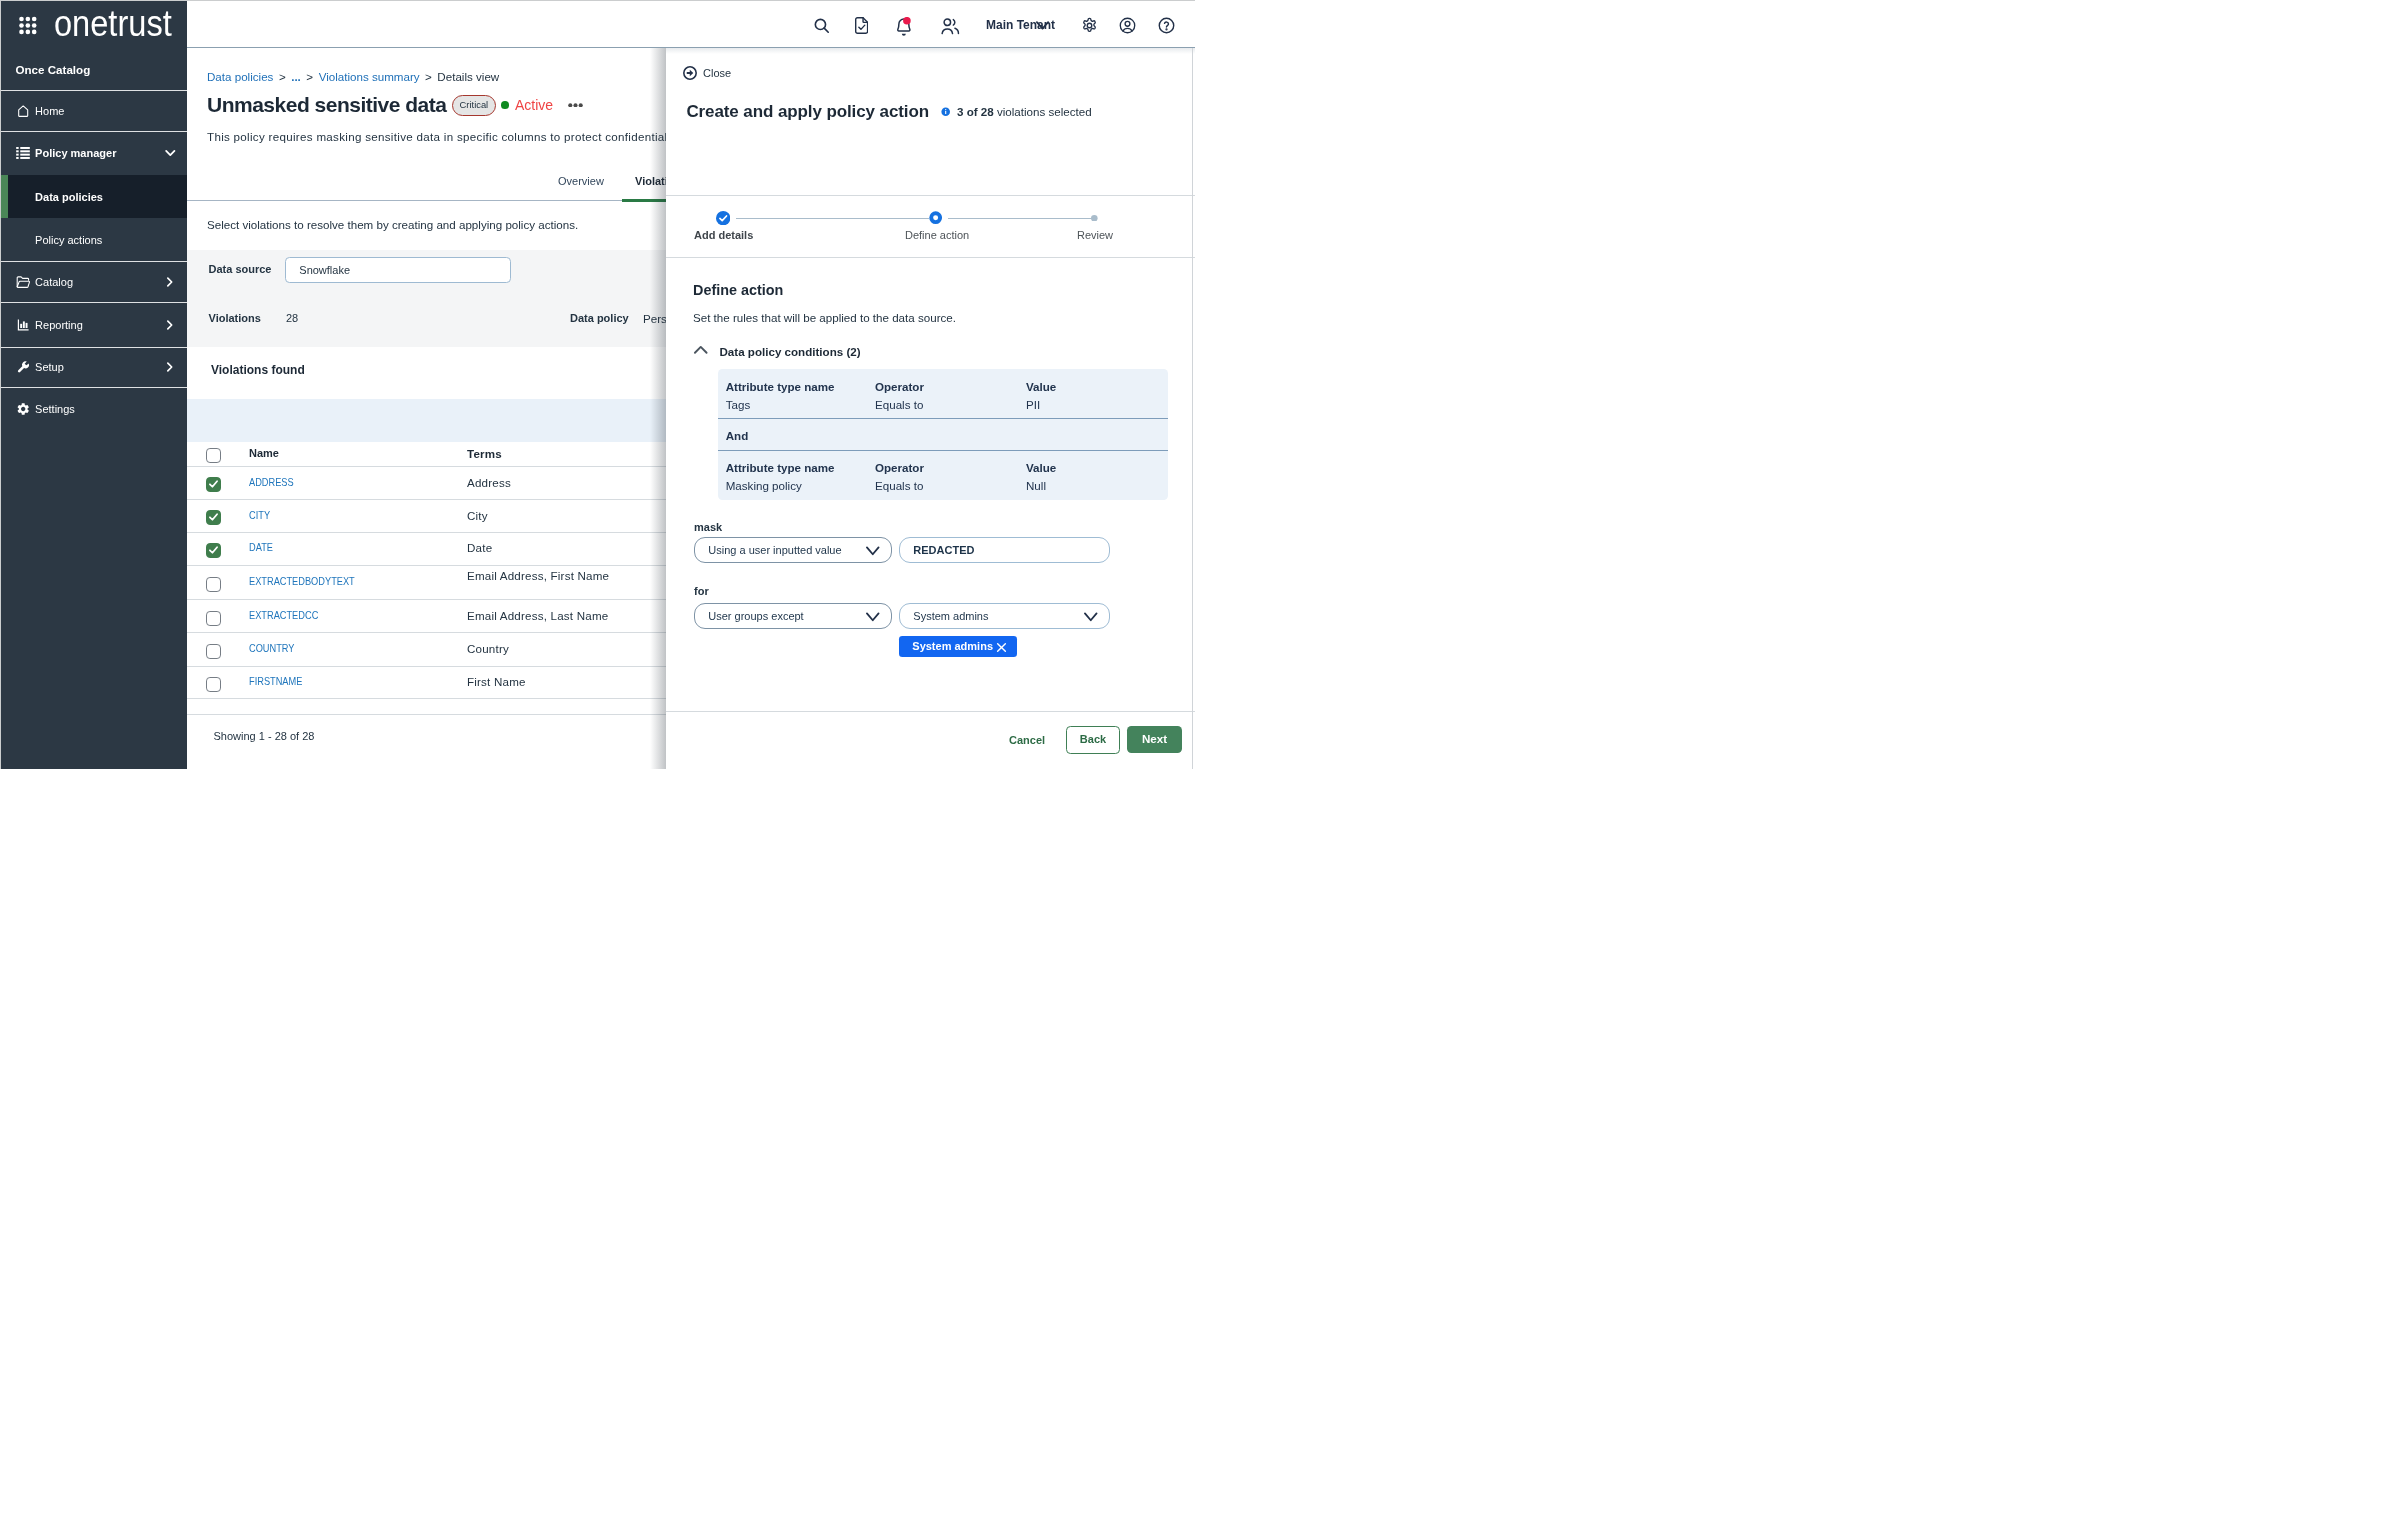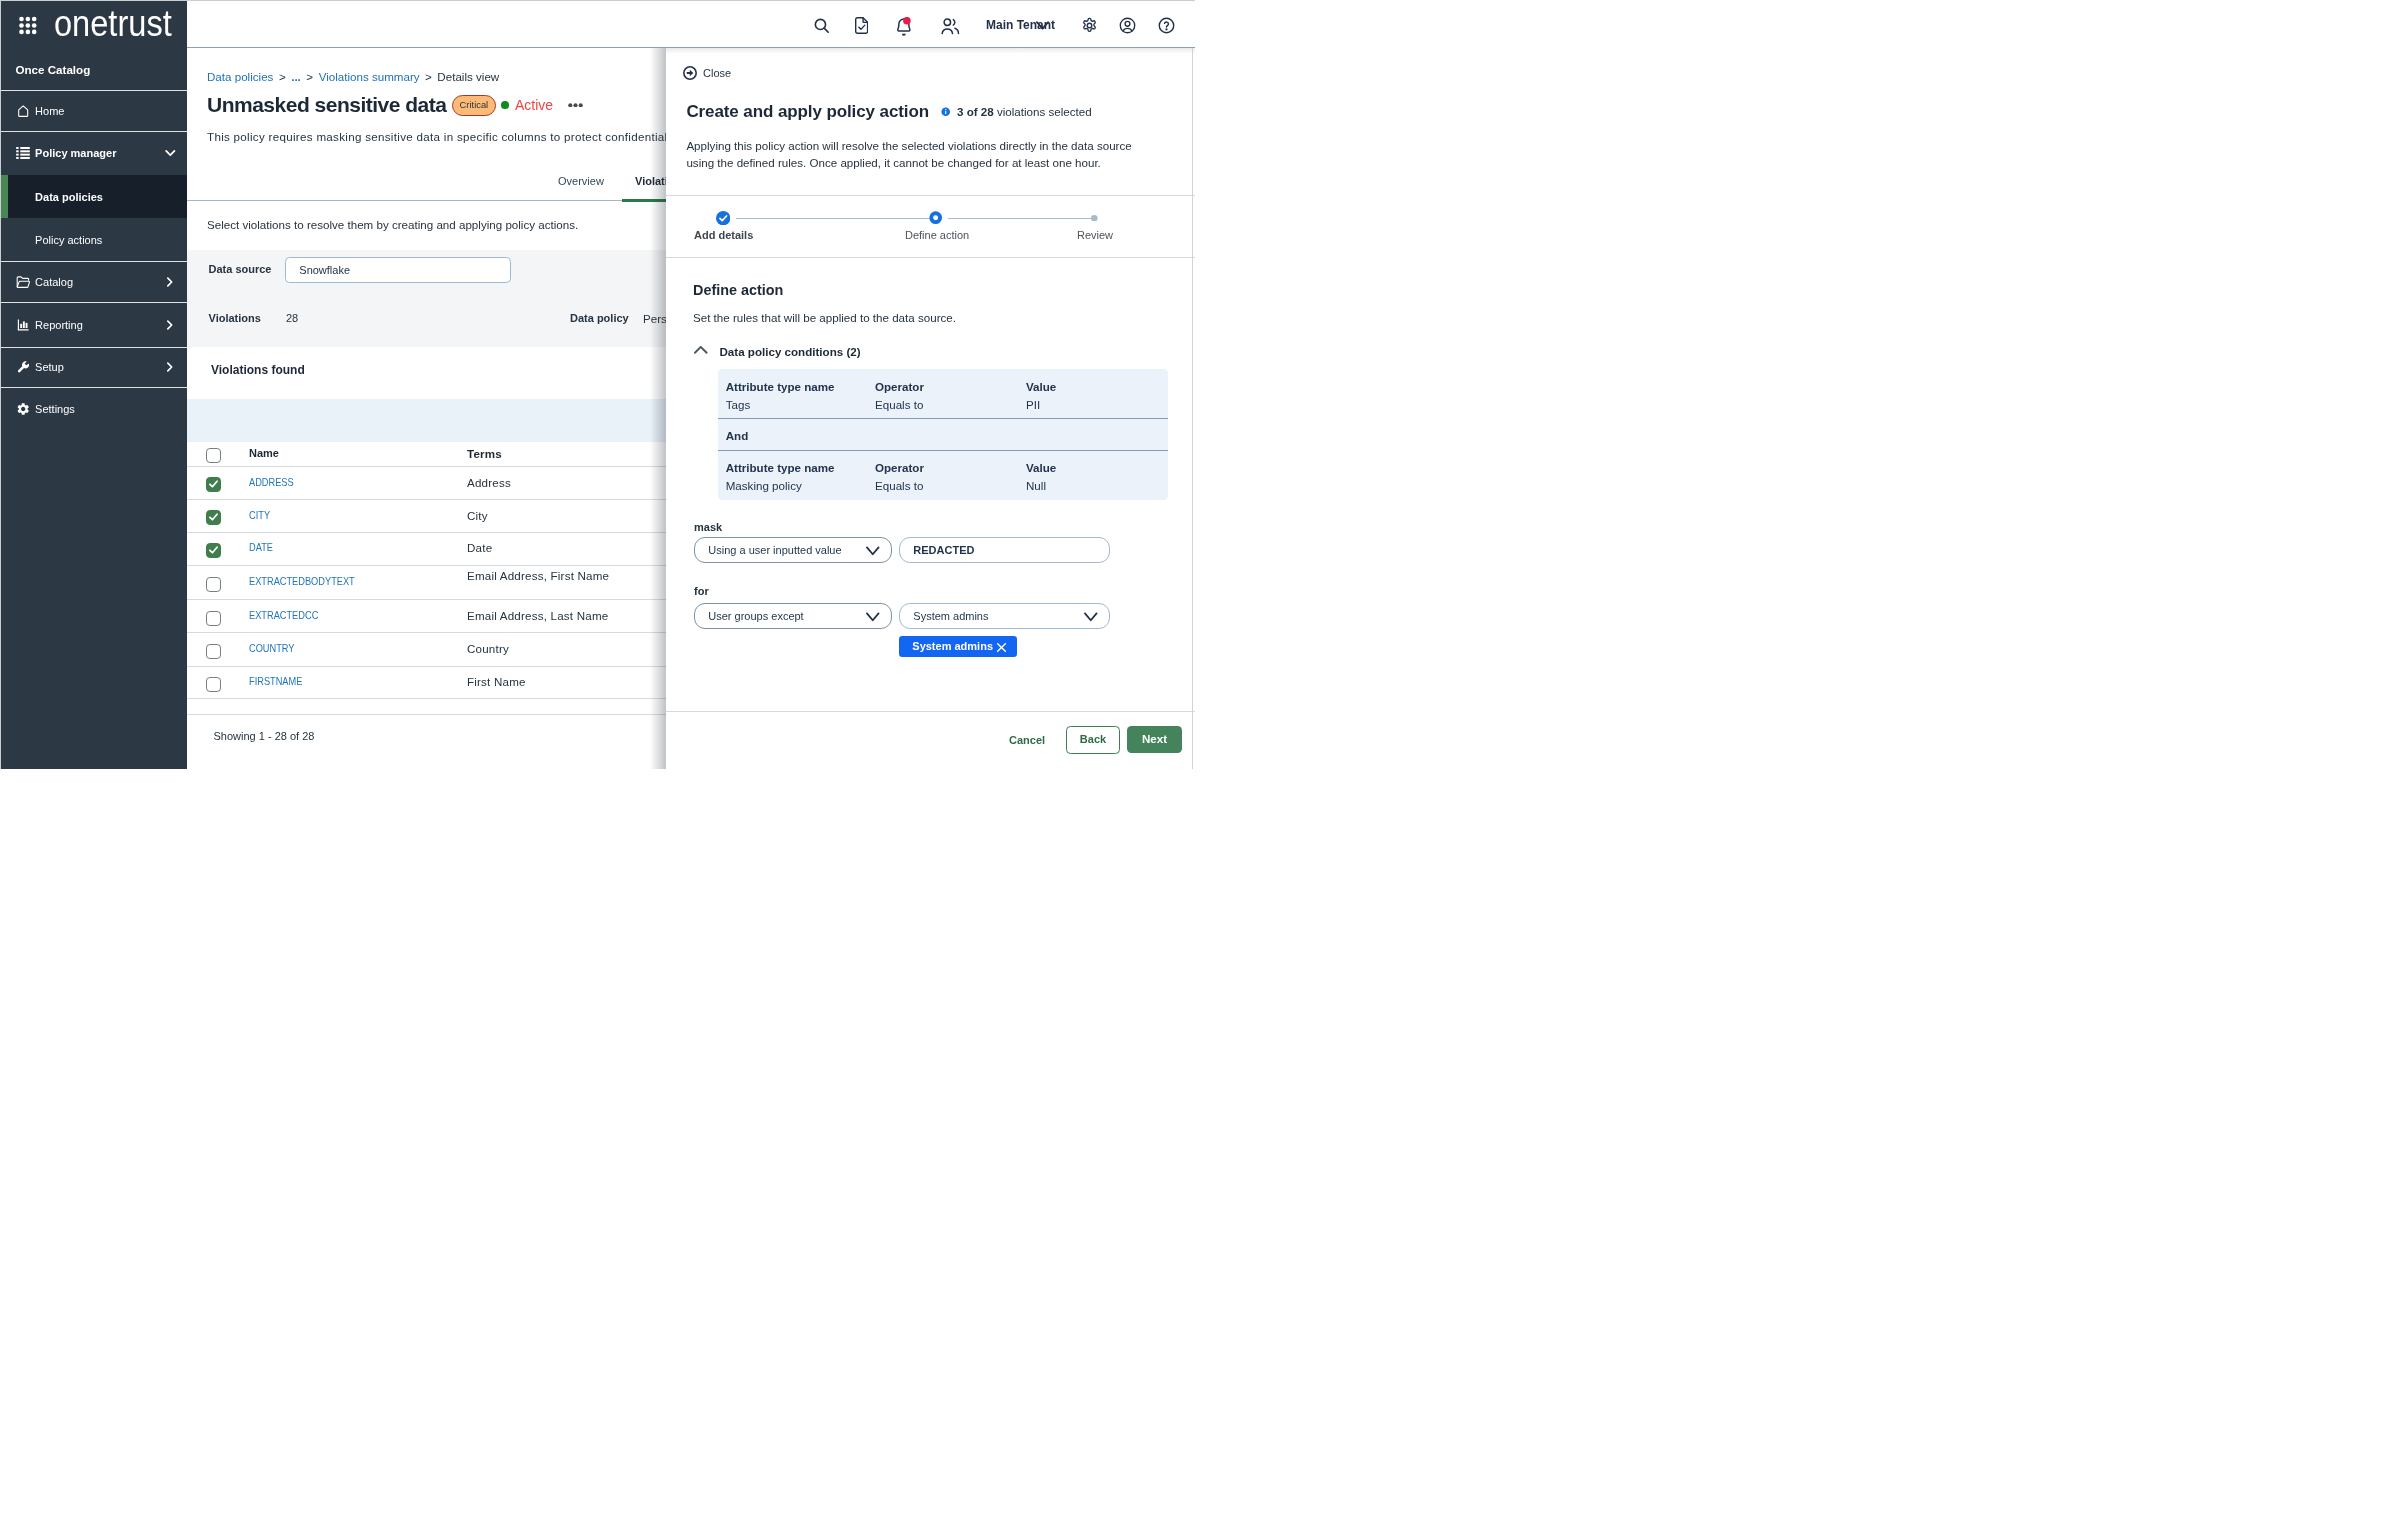--- a/index.html
+++ b/index.html
@@ -26,21 +26,21 @@
 #header { position:absolute; left:187px; top:1.1px; right:0; height:47px; background:#fff; border-bottom:1.1px solid #8ba0b0; z-index:10; }
 #header svg { position:absolute; top:16px; }
 
 
 #main { position:absolute; left:187px; top:48px; right:0; bottom:0; background:#fff; z-index:5; overflow:hidden; }
 #breadcrumb { position:absolute; left:20px; top:22px; font-size:11.6px; color:#243442; white-space:nowrap; }
 #breadcrumb a { color:#1f70b8; text-decoration:none; }
 #breadcrumb .sepc { color:#243442; padding:0 5.5px; }
 #title-row { position:absolute; left:20px; top:45px; height:25.4px; white-space:nowrap; }
 #title { display:inline-block; font-size:21px; font-weight:bold; color:#1d2936; letter-spacing:-0.5px; vertical-align:middle; }
-.badge-critical { display:inline-block; vertical-align:middle; margin-left:5.5px; padding:0 6.6px; height:21px; line-height:17.7px; border:1.7px solid #a5372e; border-radius:10.5px; background:#fdba74; color:#243442; font-size:9.4px; }
+.badge-critical { display:inline-block; vertical-align:middle; margin-left:5.5px; padding:0 6.6px; height:21px; line-height:17.7px; border:1.7px solid #a5372e; border-radius:10.5px; background:#e5e5e5; color:#243442; font-size:9.4px; }
 .status-dot { display:inline-block; vertical-align:middle; width:7.7px; height:7.7px; border-radius:50%; background:#0f8a20; margin-left:5.5px; }
 .status-text { display:inline-block; vertical-align:middle; font-size:14px; color:#ef4444; margin-left:6px; }
 #desc { position:absolute; left:20px; top:82px; font-size:11.6px; letter-spacing:0.3px; color:#243442; white-space:nowrap; }
 .divider { position:absolute; left:0; right:0; height:0.6px; background:#d5dade; }
 #tabs { position:absolute; left:0; right:0; top:113px; height:40px; }
 #tab-underline { position:absolute; left:0; right:0; bottom:0; height:1.1px; background:#a6b5c4; }
 .tab { position:absolute; top:14.4px; font-size:11px; color:#33475c; }
 .tab.active { font-weight:bold; color:#1d2936; }
 #tab-green { position:absolute; left:435px; width:231px; bottom:-0.6px; height:2.2px; background:#2a7a45; }
 #selectline { position:absolute; left:20px; top:170px; font-size:11.6px; color:#243442; }
@@ -345,21 +345,20 @@
         </svg>
     <span>Close</span>
   </div>
   <div id="p-title">Create and apply policy action</div>
   <svg id="p-info" width="9.4" height="9.4" viewBox="0 0 24 24">
         <circle cx="12" cy="12" r="11" fill="#1571e0"></circle>
         <rect x="10.6" y="10" width="2.8" height="8" fill="#fff"></rect>
         <circle cx="12" cy="6.5" r="1.7" fill="#fff"></circle>
       </svg>
   <div id="p-count"><b>3 of 28</b> violations selected</div>
-  <div id="p-desc">Applying this policy action will resolve the selected violations directly in the data source<br>using the defined rules. Once applied, it cannot be changed for at least one hour.</div>
   <div class="pdiv" style="top:147px;"></div>
 
   <div id="stepper">
     <svg class="abs" style="left:50px; top:8.8px;" width="14.4" height="14.4" viewBox="0 0 26 26">
           <circle cx="13" cy="13" r="13" fill="#1571e0"></circle>
           <polyline points="7 13.5 11.2 17.5 19 9" fill="none" stroke="#fff" stroke-width="3" stroke-linecap="round" stroke-linejoin="round"></polyline>
         </svg>
     <div class="stepline" style="left:70px; width:193px;"></div>
     <svg class="abs" style="left:263px; top:9.4px;" width="13.3" height="13.3" viewBox="0 0 24 24">
           <circle cx="12" cy="12" r="8" fill="#fff" stroke="#1571e0" stroke-width="7"></circle>

